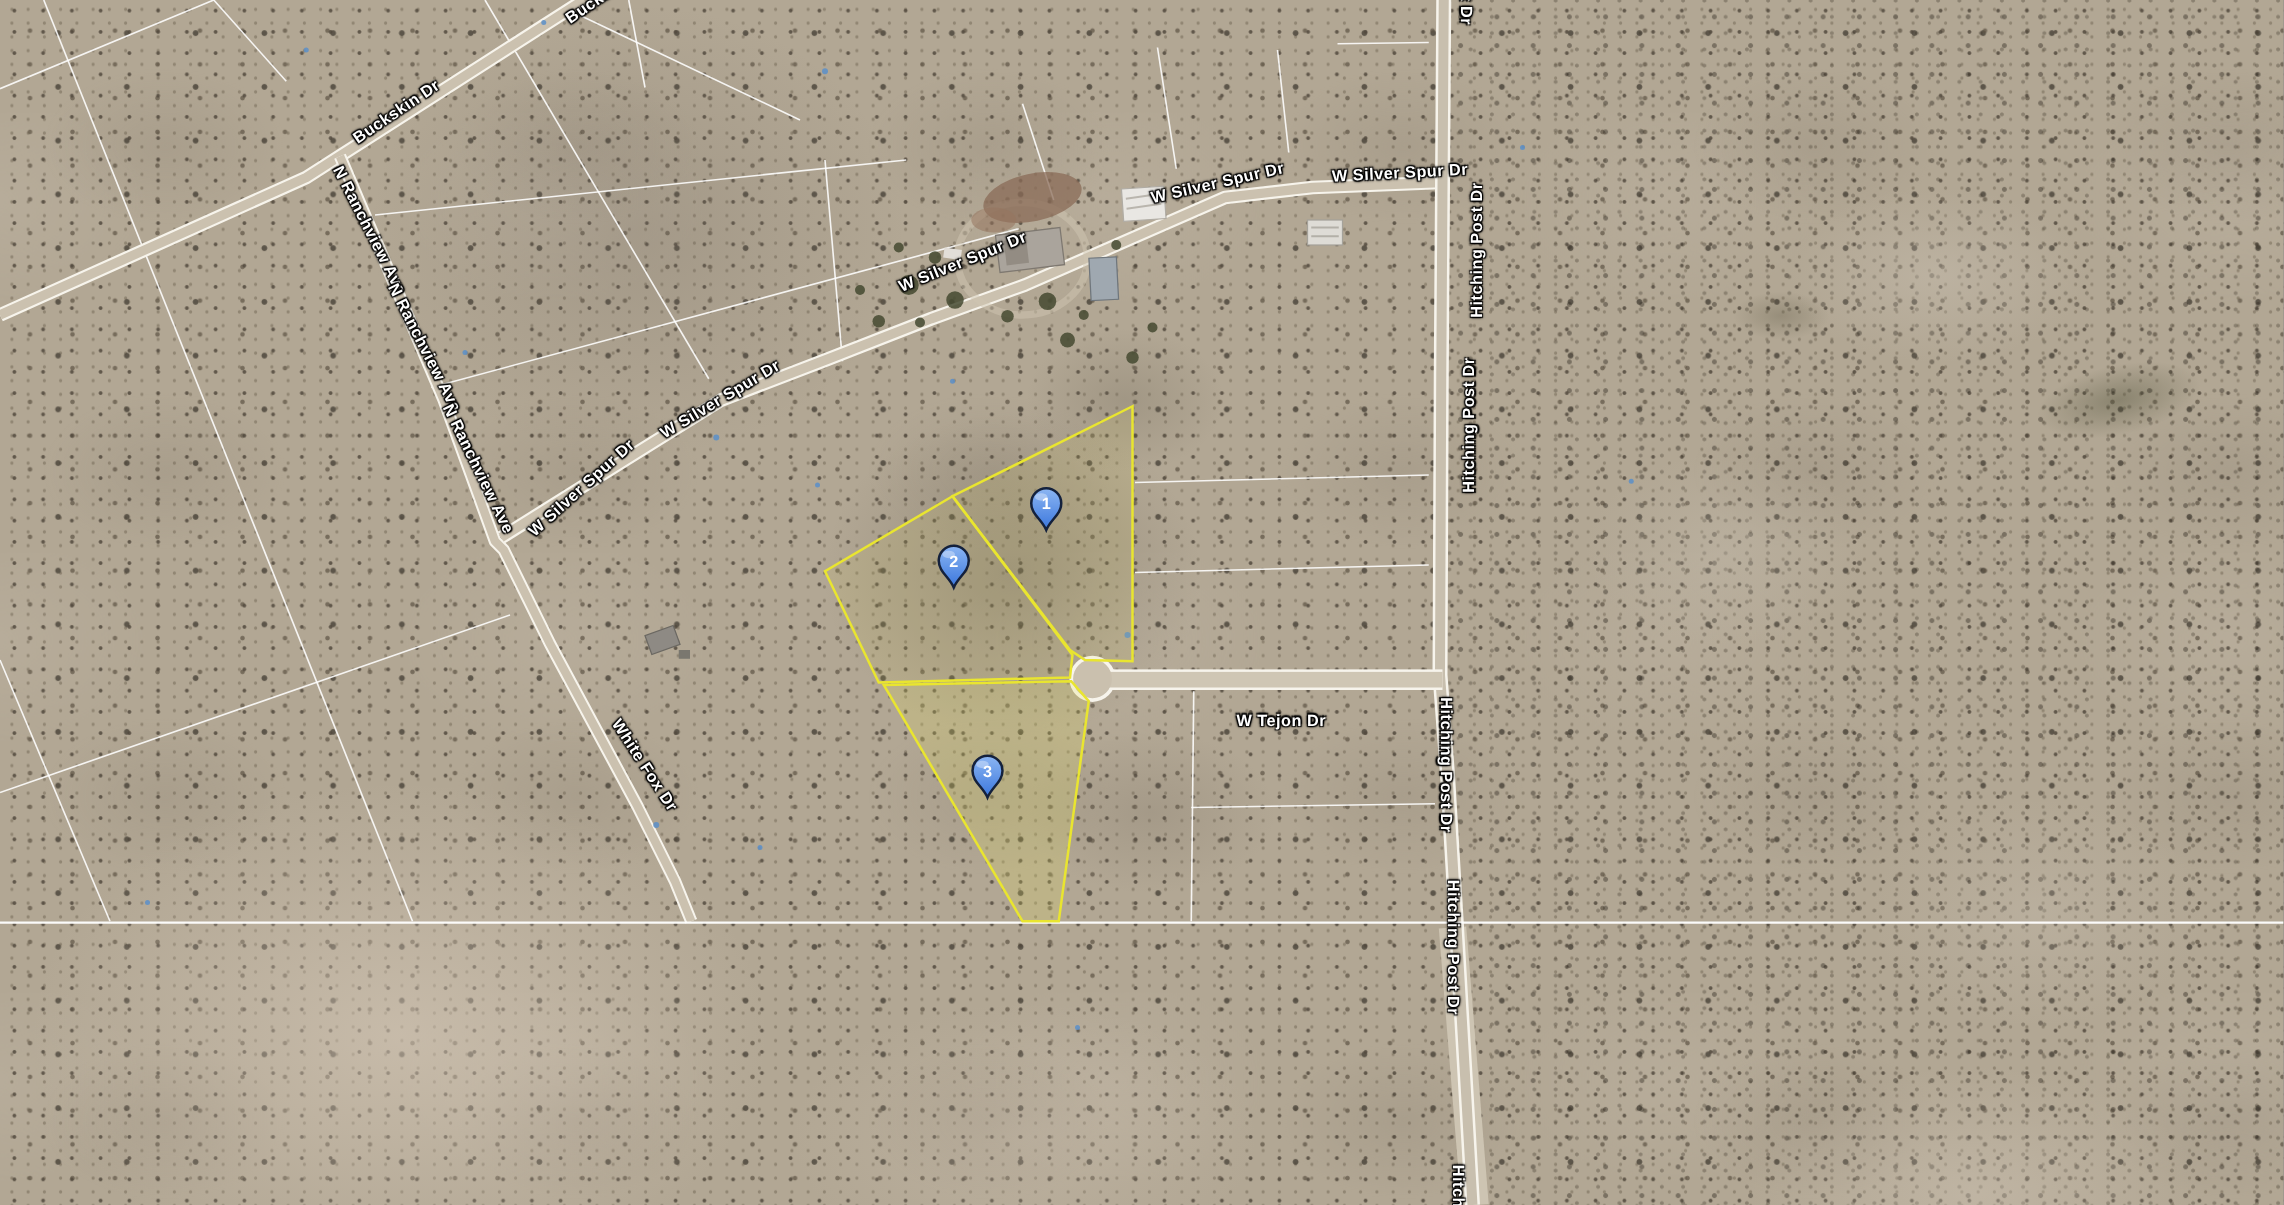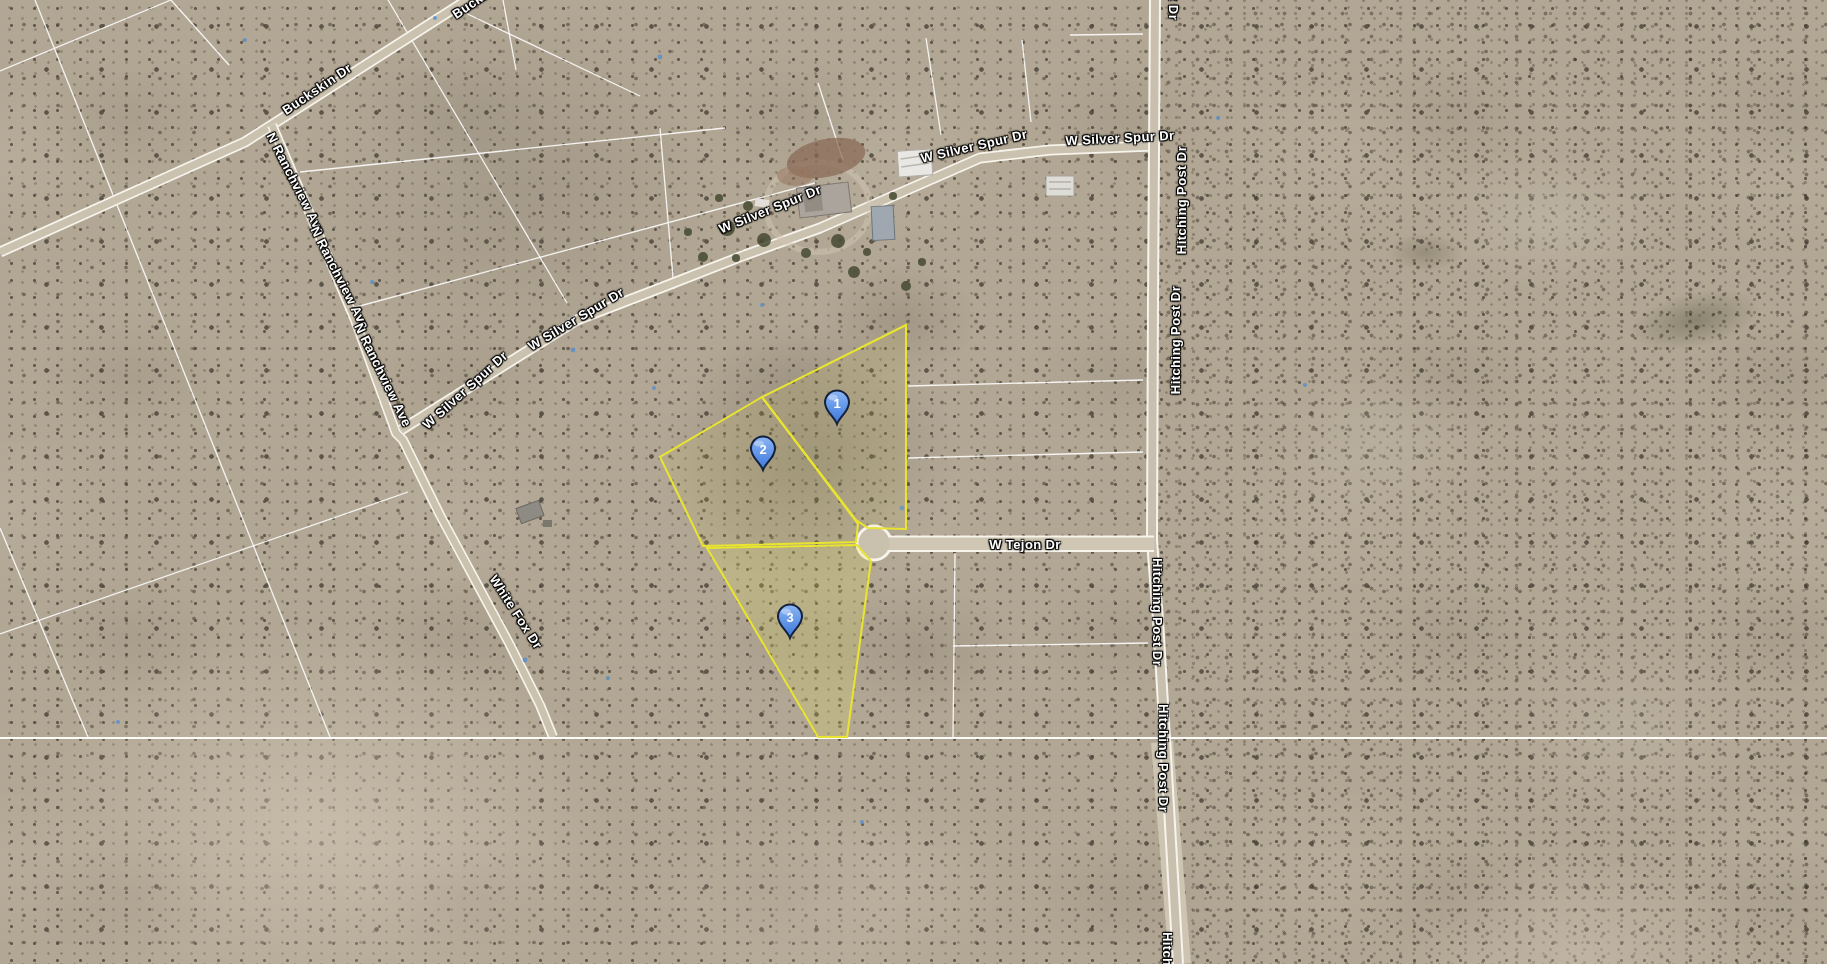--- a/index.html
+++ b/index.html
@@ -213,21 +213,21 @@
       <div class="road-label" style="left: 487px; top: -7px; --rot: -34deg;">Buckskin Dr</div>
       <div class="road-label" style="left: 296px; top: 184px; --rot: 63deg;">N Ranchview Ave</div>
       <div class="road-label" style="left: 340px; top: 278px; --rot: 63deg;">N Ranchview Ave</div>
       <div class="road-label" style="left: 383px; top: 375px; --rot: 64deg;">N Ranchview Ave</div>
       <div class="road-label" style="left: 465px; top: 390px; --rot: -42deg;">W Silver Spur Dr</div>
       <div class="road-label" style="left: 576px; top: 319px; --rot: -31deg;">W Silver Spur Dr</div>
       <div class="road-label" style="left: 770px; top: 209px; --rot: -22deg;">W Silver Spur Dr</div>
       <div class="road-label" style="left: 974px; top: 146px; --rot: -13deg;">W Silver Spur Dr</div>
       <div class="road-label" style="left: 1120px; top: 138px; --rot: -3deg;">W Silver Spur Dr</div>
       <div class="road-label" style="left: 516px; top: 612px; --rot: 57deg;">White Fox Dr</div>
-      <div class="road-label" style="left: 1025px; top: 544px; text-align: center; --rot: 0deg;">W Tejon Dr</div>
+      <div class="road-label" style="left: 1025px; top: 576px; text-align: center; --rot: 0deg;">W Tejon Dr</div>
       <div class="road-label" style="left: 1173px; top: -34px; --rot: 90deg;">Hitching Post Dr</div>
       <div class="road-label" style="left: 1181px; top: 200px; --rot: -90deg;">Hitching Post Dr</div>
       <div class="road-label" style="left: 1175px; top: 340px; --rot: -90deg;">Hitching Post Dr</div>
       <div class="road-label" style="left: 1157px; top: 612px; --rot: 90deg;">Hitching Post Dr</div>
       <div class="road-label" style="left: 1163px; top: 758px; --rot: 90deg;">Hitching Post Dr</div>
       <div class="road-label" style="left: 1167px; top: 986px; --rot: 90deg;">Hitching Post Dr</div>
     </div>
 </div>
 
 </body></html>

